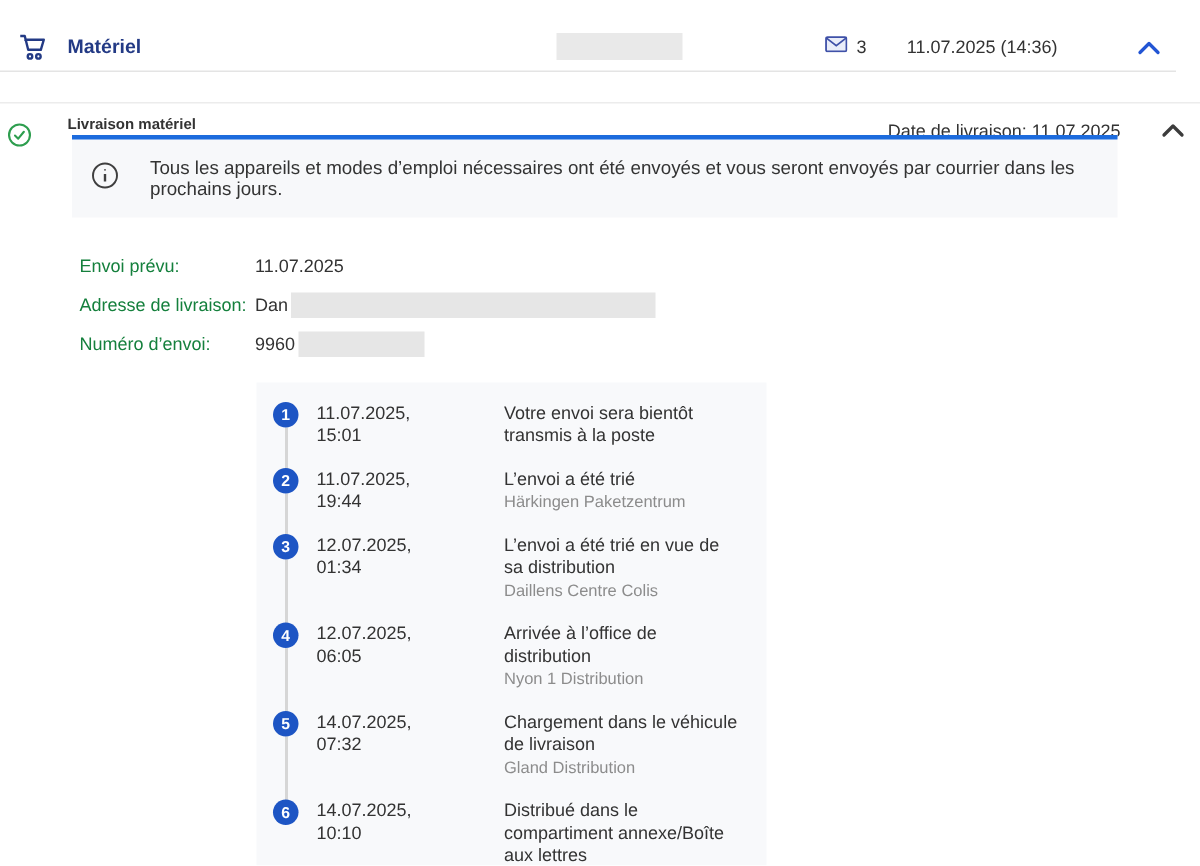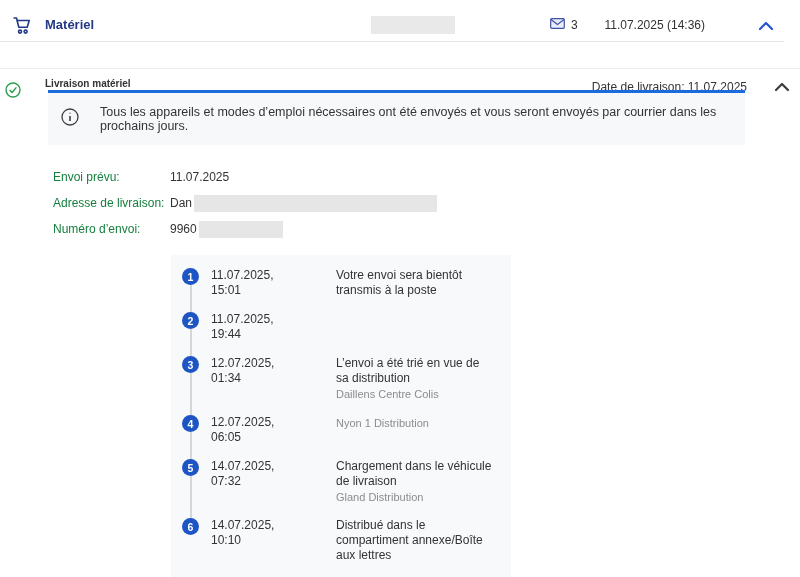--- a/index.html
+++ b/index.html
@@ -1,21 +1,21 @@
 <!DOCTYPE html>
 <html><head>
 <meta charset="utf-8">
 <style>
   * { margin:0; padding:0; box-sizing:border-box; }
   html,body { width:800px; height:577px; overflow:hidden; background:#fff;
     font-family:"Liberation Sans", sans-serif; color:#333; }
   .page { position:relative; width:800px; height:577px; }
 
   
-  .row1 { position:absolute; left:0; top:8px; width:784px; height:34px;
+  .row1 { position:absolute; left:0; top:14px; width:784px; height:34px;
     border-bottom:1px solid #e4e4e4; cursor:pointer; }
   .row2 { position:absolute; left:0; top:34px; width:800px; height:35px;
     border-bottom:1px solid #ececec; cursor:pointer; }
   .cart { position:absolute; left:12px; top:8px; color:#233a85; }
   .hdr-title { position:absolute; left:45px; top:9px; font-size:13px; font-weight:bold; color:#233a85; }
   .redact { background:#e9e9e9; }
   .redact-hdr { position:absolute; left:371px; top:8px; width:84px; height:18px; }
   .mailwrap { position:absolute; left:550px; top:9px; display:flex; align-items:center; gap:6px;
     background:none; border:none; cursor:pointer; font-family:inherit; }
   .mail-ico { color:#3f51a8; display:block; }
@@ -145,36 +145,37 @@
         </span>
       <span class="s-date"><span>11.07.2025,</span><br><span>15:01</span></span>
       <span class="s-text">Votre envoi sera bientôt transmis à la poste</span>
     </div>
 
     <div class="step">
       <span class="marker">
           <span class="dot">2</span>
         </span>
       <span class="s-date"><span>11.07.2025,</span><br><span>19:44</span></span>
+      <span class="s-text"><span>L’envoi a été trié</span><div class="s-loc">Härkingen Paketzentrum</div></span>
     </div>
 
     <div class="step">
       <span class="marker">
           <span class="dot">3</span>
         </span>
       <span class="s-date"><span>12.07.2025,</span><br><span>01:34</span></span>
       <span class="s-text"><span>L’envoi a été trié en vue de sa distribution</span><div class="s-loc">Daillens Centre Colis</div></span>
     </div>
 
     <div class="step">
       <span class="marker">
           <span class="dot">4</span>
         </span>
       <span class="s-date"><span>12.07.2025,</span><br><span>06:05</span></span>
-      <span class="s-text"><div class="s-loc">Nyon 1 Distribution</div></span>
+      <span class="s-text"><span>Arrivée à l’office de distribution</span><div class="s-loc">Nyon 1 Distribution</div></span>
     </div>
 
     <div class="step">
       <span class="marker">
           <span class="dot">5</span>
         </span>
       <span class="s-date"><span>14.07.2025,</span><br><span>07:32</span></span>
       <span class="s-text"><span>Chargement dans le véhicule de livraison</span><div class="s-loc">Gland Distribution</div></span>
     </div>
 

